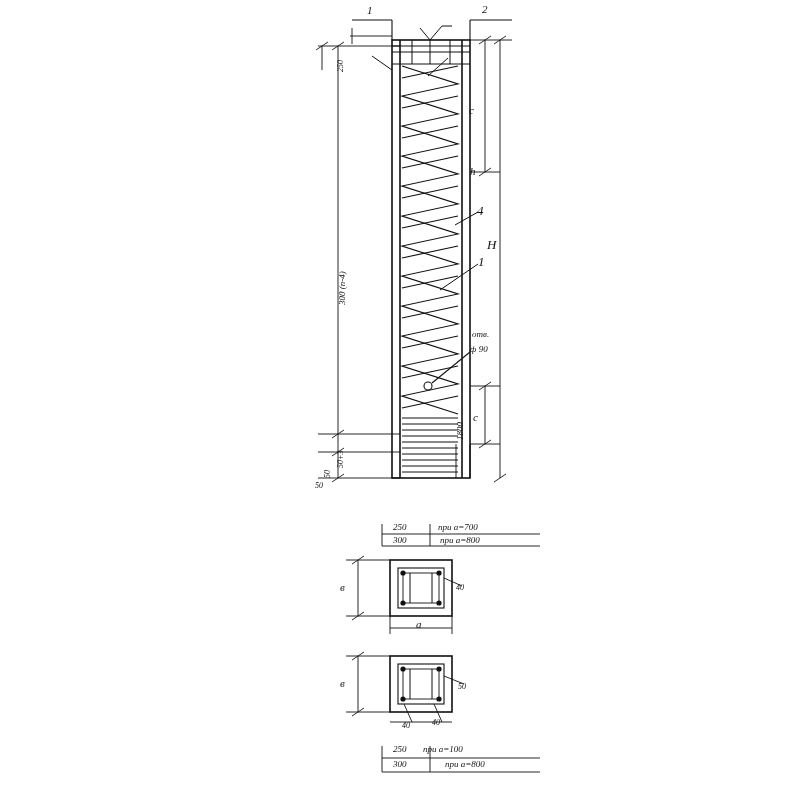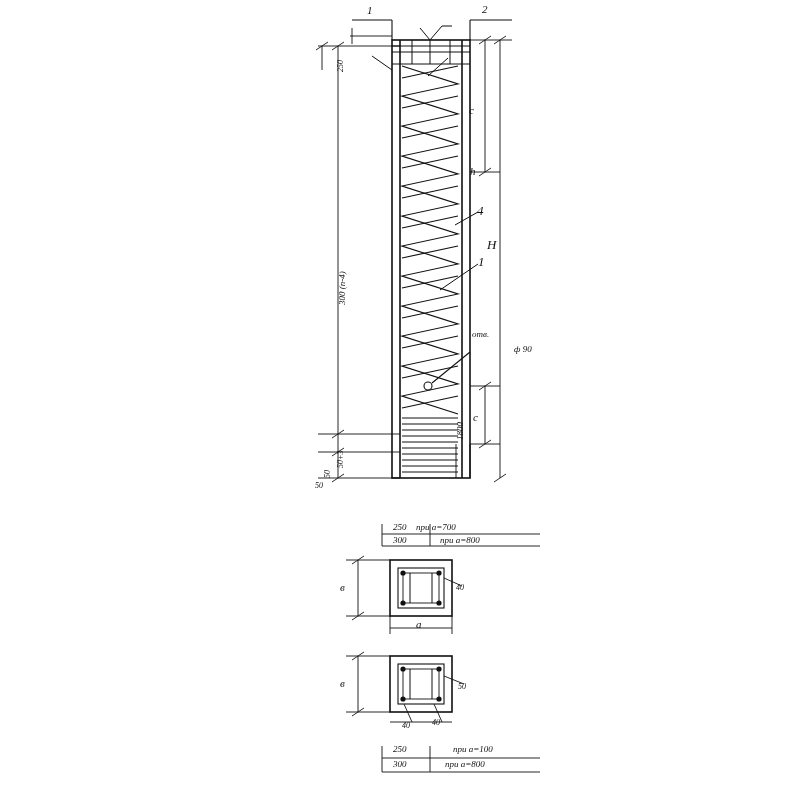--- a/index.html
+++ b/index.html
@@ -223,32 +223,32 @@
 
 <div class="lbl mid" style="left:469px; top:105px;">c</div>
 <div class="lbl mid" style="left:470px; top:166px;">h</div>
 <div class="lbl big" style="left:477px; top:204px;">4</div>
 <div class="lbl big" style="left:487px; top:238px;">H</div>
 <div class="lbl big" style="left:478px; top:255px;">1</div>
 <div class="lbl mid" style="left:473px; top:412px;">c</div>
 <div class="lbl small rot90" style="left:456px; top:440px;">1800</div>
 
 <div class="lbl small" style="left:472px; top:330px;font-family:Liberation Serif, serif;">отв.</div>
-<div class="lbl small" style="left:470px; top:345px;margin-left:44px;">ф 90</div>
+<div class="lbl small" style="left:470px; top:345px;">ф 90</div>
 
 <div class="lbl small" style="left:393px; top:523px;">250</div>
-<div class="lbl small" style="left:416px; top:523px;">при a=700</div>
+<div class="lbl small" style="left:438px; top:523px;">при a=700</div>
 <div class="lbl small" style="left:393px; top:536px;">300</div>
 <div class="lbl small" style="left:440px; top:536px;">при a=800</div>
 
 <div class="lbl mid" style="left:340px; top:582px;">в</div>
 <div class="lbl mid" style="left:416px; top:619px;">a</div>
 <div class="lbl tiny" style="left:456px; top:584px;">40</div>
 
 <div class="lbl mid" style="left:340px; top:678px;">в</div>
 <div class="lbl tiny" style="left:458px; top:683px;">50</div>
 <div class="lbl tiny" style="left:402px; top:722px;">40</div>
 <div class="lbl tiny" style="left:432px; top:719px;">40</div>
 
 <div class="lbl small" style="left:393px; top:745px;">250</div>
-<div class="lbl small" style="left:453px; top:745px;">при a=100</div>
+<div class="lbl small" style="left:423px; top:745px;">при a=100</div>
 <div class="lbl small" style="left:393px; top:760px;">300</div>
 <div class="lbl small" style="left:445px; top:760px;">при a=800</div>
 
 </body></html>

